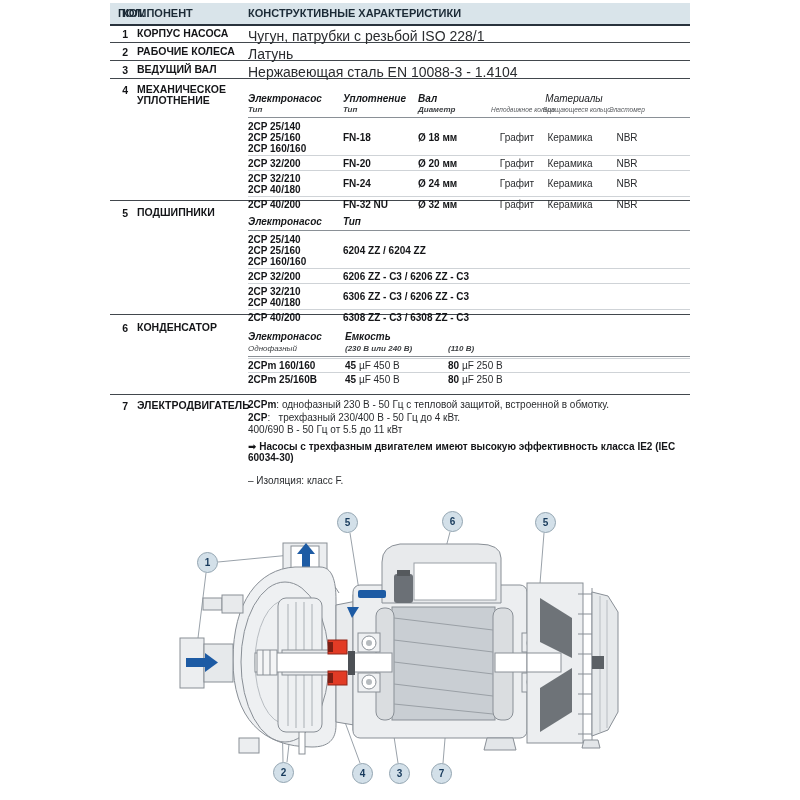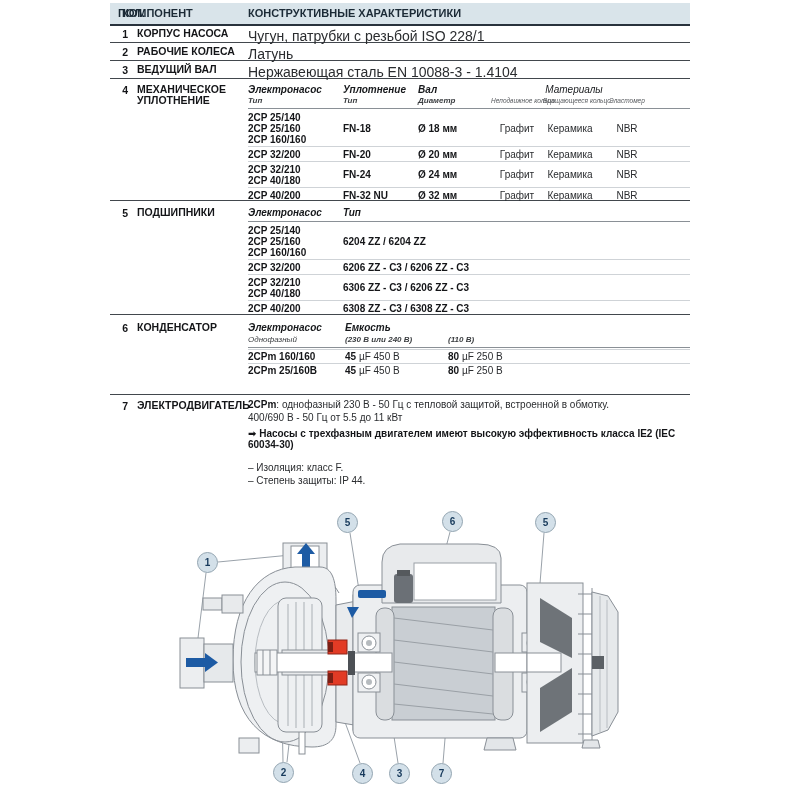--- a/index.html
+++ b/index.html
@@ -12,21 +12,21 @@
   .b-pos{left:8px;text-align:center;} .b-comp{left:12px;} .b-char{left:138px;}
   
   .srow{position:absolute;left:110px;width:580px;height:18px;border-bottom:1px solid #42474d;}
   .cnum{position:absolute;left:0;width:18px;text-align:right;font-weight:bold;font-size:10.5px;color:#141518;}
   .cname{position:absolute;left:27px;width:108px;font-weight:bold;font-size:10.5px;color:#141518;line-height:11px;}
   .cdesc{position:absolute;left:138px;font-size:14px;color:#2a2c2f;white-space:nowrap;}
   .srow .cnum,.srow .cname,.srow .cdesc{top:4px;}
   
   .sec{position:absolute;left:110px;width:580px;border-bottom:1px solid #42474d;}
   .sec .cnum,.sec .cname{top:6px;}
-  .scontent{margin-left:138px;padding-top:5px;}
+  .scontent{margin-left:138px;padding-top:14px;}
   .bi{font-weight:bold;font-style:italic;font-size:10px;color:#17191c;}
   .ti{font-weight:bold;font-style:italic;font-size:8px;color:#3a3d40;}
   .tiny{font-style:italic;font-size:6.5px;color:#55585c;text-align:center;white-space:nowrap;}
   .hrule{height:0;border-bottom:1px solid #8a9096;margin:2px 0 1px 0;}
   .lrule{height:0;border-bottom:1px solid #cfd3d7;}
   .sealgrid{display:grid;grid-template-columns:95px 75px 73px 52px 54px 60px;align-items:center;}
   .h1row{height:12px;} .h2row{height:11px;}
   .mat-span{grid-column:4 / span 3;text-align:center;font-weight:normal;}
   .grow{padding:1.5px 0;}
   .models div{font-weight:bold;font-size:10px;line-height:11px;color:#141518;white-space:nowrap;}
@@ -215,24 +215,24 @@
         <span class="bcell"><b>80</b><span class="cunit"> µF 250 В</span></span>
       </div>
     </div>
   </div>
 
   <div class="sec" style="top:399px;height:82px;border-bottom:none">
     <span class="cnum" style="top:1px">7</span>
     <div class="cname" style="top:1px">ЭЛЕКТРОДВИГАТЕЛЬ</div>
     <div class="scontent" style="padding-top:0">
       <div class="mline"><b>2CPm</b><span>: однофазный 230 В - 50 Гц с тепловой защитой, встроенной в обмотку.</span></div>
+      <div class="mline"><b>2CP</b><span>:&nbsp;&nbsp;&nbsp;трехфазный 230/400 В - 50 Гц до 4 кВт.</span></div>
       <div class="mline">400/690 В - 50 Гц от 5.5 до 11 кВт</div>
       <div class="mnote"><span>➡</span> <span>Насосы с трехфазным двигателем имеют высокую эффективность класса IE2 (IEC 60034-30)</span></div>
       <div class="mline">– Изоляция: класс F.</div>
-      <div class="mline">– Степень защиты: IP 44.</div>
     </div>
   </div>
 
   <div class="diagram">
     <svg width="800" height="310" viewBox="0 0 800 310">
       <g stroke="#898f96" stroke-width="1" fill="none">
 
         <g stroke="#9aa2aa">
           <line x1="218" y1="72" x2="322" y2="62"></line>
           <line x1="206" y1="83" x2="198" y2="148"></line>

